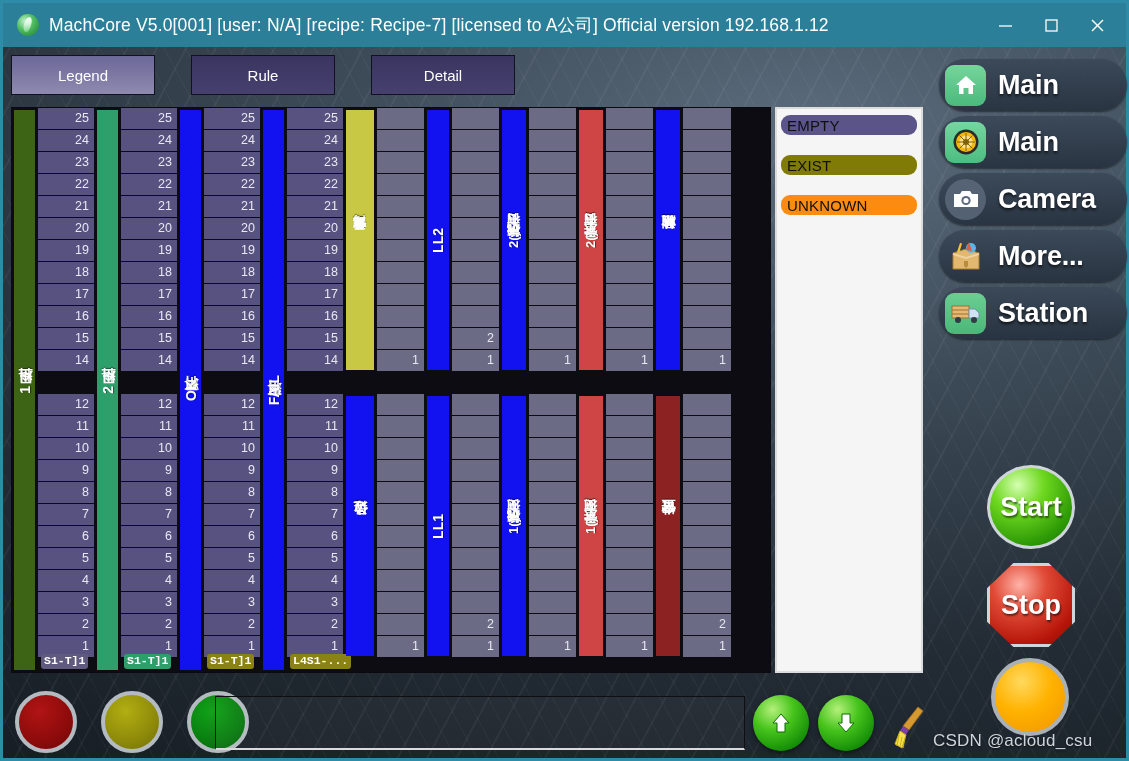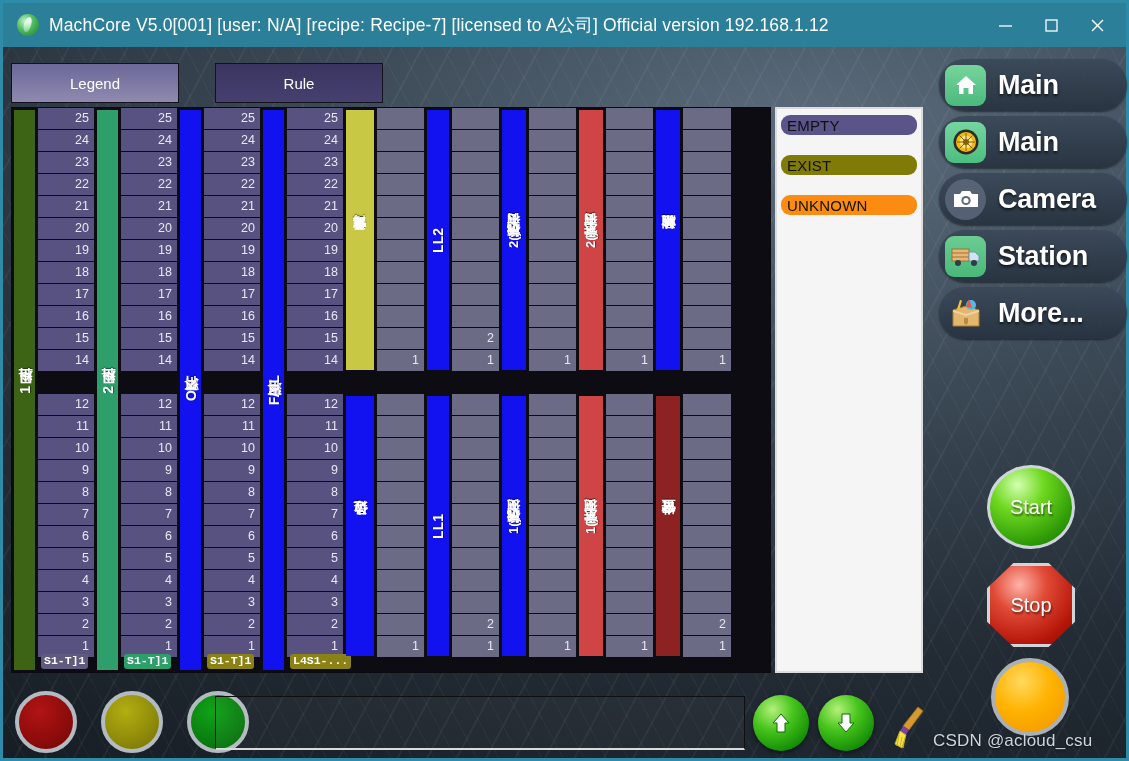--- a/index.html
+++ b/index.html
@@ -45,22 +45,23 @@
   }
   .wbtn {
     width: 46px; height: 44px; color: #fff; display: flex;
     align-items: center; justify-content: center; font-size: 17px;
   }
   #winbtns { position: absolute; right: 6px; top: 0; display: flex; }
   #winbtns .wbtn svg { display: block; }
 
   
   #tabstrip {
-    position: absolute; left: 8px; top: 60px; width: 504px; height: 36px;
+    position: absolute; left: 8px; top: 52px; width: 504px; height: 36px;
     display: flex;
+    justify-content: space-between;
   }
   .tab {
     height: 40px; border: 1px solid #12111c;
     color: #ffffff; font-size: 15px;
     display: flex; align-items: center; justify-content: center;
   }
   .tab.active { background: linear-gradient(180deg, #6c6898 0%, #8e8aaf 100%); }
   .tab.idle   { background: linear-gradient(180deg, #3a3560 0%, #46406f 100%); margin-left: 36px; }
   #tab-legend { width: 168px; }
   #tab-rule   { width: 168px; }
@@ -161,21 +162,21 @@
 
   
   #startbtn {
     position: absolute; left: 984px; top: 462px; width: 88px; height: 84px;
     border-radius: 50%;
     background: radial-gradient(circle at 34% 22%, #d4ffb0 0%, #6fd820 32%, #2e9b06 72%, #1c6b05 100%);
     border: 3px solid #cfd6db;
     display: flex; align-items: center; justify-content: center;
   }
   #startbtn span, #stopbtn span {
-    color: #ffffff; font-size: 20px; font-weight: normal;
+    color: #ffffff; font-size: 27px; font-weight: bold;
     text-shadow: 1px 2px 2px rgba(0,0,0,.55);
   }
   #stopbtn {
     position: absolute; left: 984px; top: 560px; width: 88px; height: 84px;
     background: radial-gradient(circle at 36% 24%, #ffb3a8 0%, #e04a36 34%, #b51408 76%, #8d0c05 100%);
     border: 3px solid #cfd6db;
     clip-path: polygon(30% 0%, 70% 0%, 100% 30%, 100% 70%, 70% 100%, 30% 100%, 0% 70%, 0% 30%);
     display: flex; align-items: center; justify-content: center;
   }
   #lampbtn {
@@ -243,20 +244,21 @@
             <line x1="4" y1="4" x2="15" y2="15" stroke="#fff" stroke-width="1.4"></line>
             <line x1="15" y1="4" x2="4" y2="15" stroke="#fff" stroke-width="1.4"></line>
           </svg>
       </div>
     </div>
   </div>
 
   <div id="tabstrip">
     <div class="tab active" id="tab-legend">Legend</div>
     <div class="tab idle" id="tab-rule">Rule</div>
+    <div class="tab idle" id="tab-detail">Detail</div>
   </div>
 
   <div id="gridpanel">
       <div class="col mkcol" style="width: 26px;">
         <div class="mk" style="top: 2px; bottom: 2px; background: rgb(61, 99, 20);">
           <span>上料口1</span>
         </div>
       </div>
       <div class="col slotcol" style="width: 57px;">
         <div class="cell purple" style="height: 22px;">25</div>
@@ -604,45 +606,45 @@
         <svg width="28" height="22" viewBox="0 0 28 22">
           <path d="M2 6 H8 L10 3 H18 L20 6 H26 V19 H2 Z" fill="#ffffff"></path>
           <circle cx="14" cy="12.5" r="4.6" fill="#5a687a"></circle>
           <circle cx="14" cy="12.5" r="2.6" fill="#ffffff"></circle>
         </svg>
       </div>
       <div class="navlabel">Camera</div>
     </div>
 
     <div class="navbtn">
+      <div class="navicon" id="icon-more">
+        <svg width="38" height="34" viewBox="0 0 38 34">
+          <path d="M6 14 L19 10 L32 14 L32 30 L6 30 Z" fill="#e2b86f" stroke="#a97f32" stroke-width="1"></path>
+          <path d="M6 14 L19 18 L32 14 L32 16 L19 20 L6 16 Z" fill="#f0d3a0"></path>
+          <path d="M10 13 L13 4 L15 4.5 L12.5 13 Z" fill="#f3c33c"></path>
+          <circle cx="24" cy="9" r="5" fill="#59b7e8"></circle>
+          <path d="M19 11 L22 3 L25 12 Z" fill="#e6573c"></path>
+          <path d="M17 22 L21 22 L21 27 L19 29 L17 27 Z" fill="#b98c3d"></path>
+        </svg>
+      </div>
+      <div class="navlabel">More...</div>
+    </div>
+
+    <div class="navbtn">
       <div class="navicon" id="icon-station">
         <svg width="32" height="24" viewBox="0 0 32 24">
           <rect x="2" y="5" width="17" height="12" fill="#e8b872" stroke="#9a7536" stroke-width="1"></rect>
           <line x1="2" y1="9" x2="19" y2="9" stroke="#9a7536" stroke-width="1"></line>
           <line x1="2" y1="13" x2="19" y2="13" stroke="#9a7536" stroke-width="1"></line>
           <path d="M19 8 H25 L29 12 V17 H19 Z" fill="#cfe3f5" stroke="#7a93ab" stroke-width="1"></path>
           <circle cx="8" cy="19" r="3" fill="#2f3b45"></circle>
           <circle cx="24" cy="19" r="3" fill="#2f3b45"></circle>
         </svg>
       </div>
       <div class="navlabel">Station</div>
-    </div>
-
-    <div class="navbtn">
-      <div class="navicon" id="icon-more">
-        <svg width="38" height="34" viewBox="0 0 38 34">
-          <path d="M6 14 L19 10 L32 14 L32 30 L6 30 Z" fill="#e2b86f" stroke="#a97f32" stroke-width="1"></path>
-          <path d="M6 14 L19 18 L32 14 L32 16 L19 20 L6 16 Z" fill="#f0d3a0"></path>
-          <path d="M10 13 L13 4 L15 4.5 L12.5 13 Z" fill="#f3c33c"></path>
-          <circle cx="24" cy="9" r="5" fill="#59b7e8"></circle>
-          <path d="M19 11 L22 3 L25 12 Z" fill="#e6573c"></path>
-          <path d="M17 22 L21 22 L21 27 L19 29 L17 27 Z" fill="#b98c3d"></path>
-        </svg>
-      </div>
-      <div class="navlabel">More...</div>
     </div>
 
   </div>
 
   <div id="startbtn">
     <span>Start</span>
   </div>
   <div id="stopbtn">
     <span>Stop</span>
   </div>

